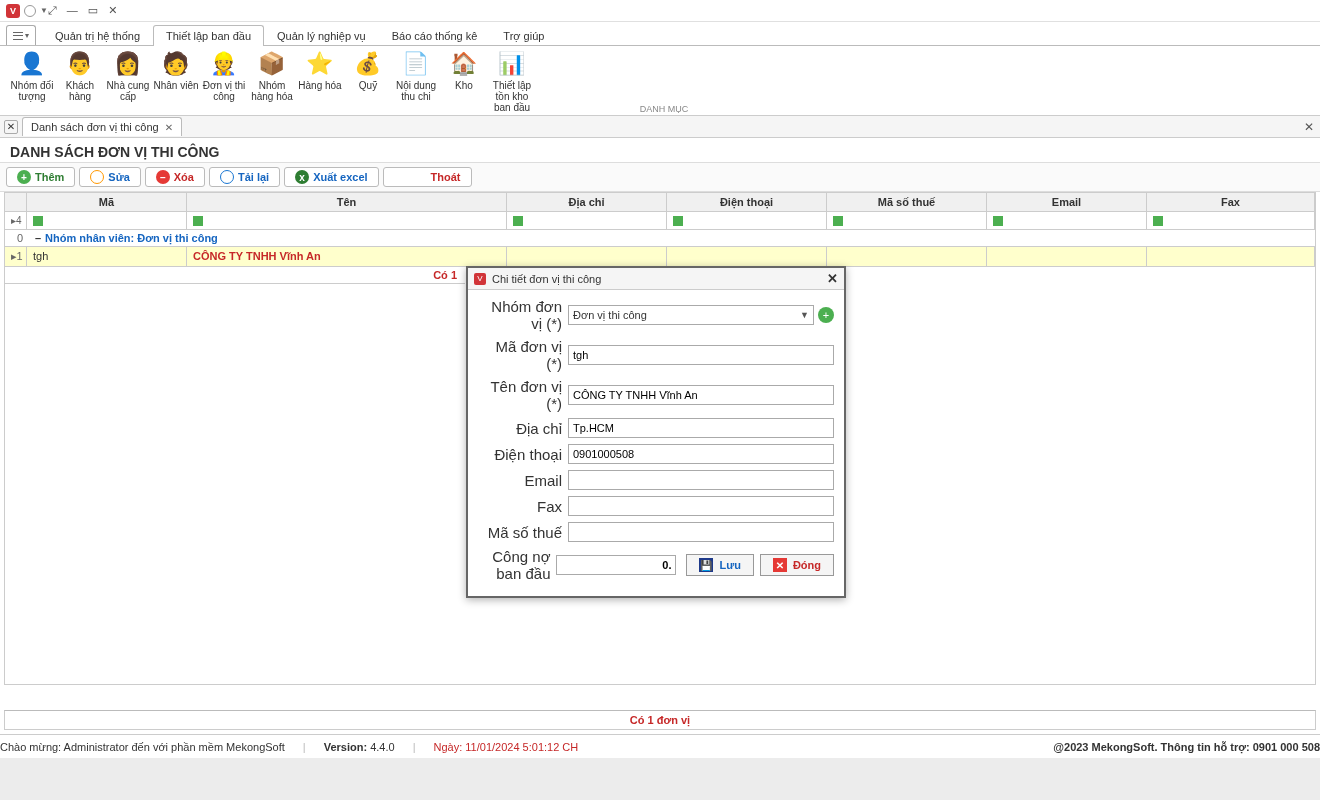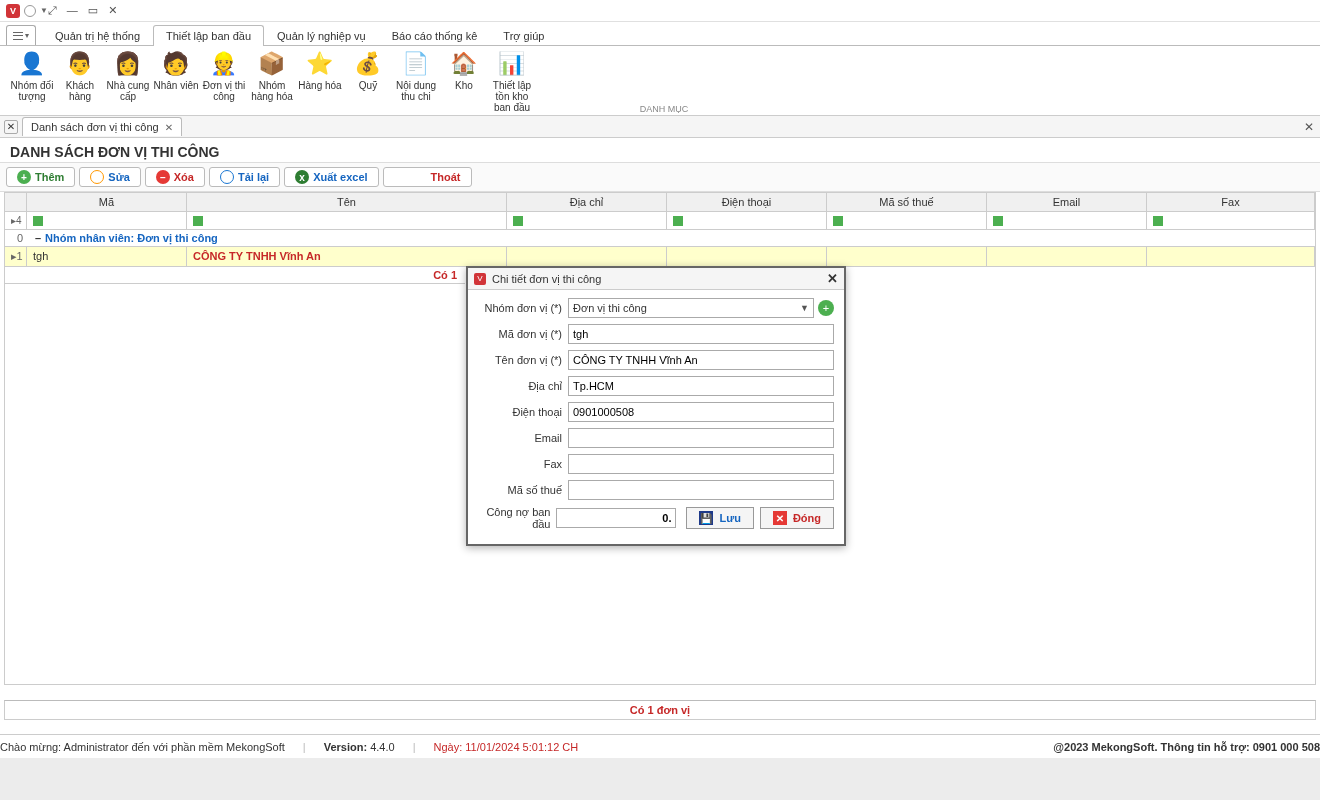--- a/index.html
+++ b/index.html
@@ -63,53 +63,53 @@
 .grid-head { background: #f0f0f0; border-bottom: 1px solid #ccc; }
 .gc { border-right: 1px solid #ccc; padding: 3px 6px; font-size: 11px; overflow: hidden; white-space: nowrap; }
 .gc.handle { width: 22px; text-align: center; color: #666; }
 .c-ma { width: 160px; }
 .c-ten { width: 320px; }
 .c-diachi { width: 160px; }
 .c-dt { width: 160px; }
 .c-mst { width: 160px; }
 .c-email { width: 160px; }
 .c-fax { flex: 1; }
-.grid-head .gc { text-align: center; font-weight: normal; color: #333; }
+.grid-head .gc { text-align: center; font-weight: bold; color: #333; }
 .grid-filter { display: flex; border-bottom: 1px solid #ccc; }
 .grid-filter .gc { display: flex; align-items: center; }
 .grid-filter .gc.handle { font-size:10px; }
 .fic { width: 10px; height: 10px; background: #4caf50; }
 .group-row { display: flex; align-items: center; border-bottom: 1px solid #ccc; background: #fff; padding: 2px 4px; }
 .group-row .handle { width: 22px; text-align: center; color: #666; }
 .group-row .collapse { width: 14px; text-align: center; color: #333; font-weight: bold; }
 .group-row .label { color: #1565c0; font-weight: bold; }
 .data-row { display: flex; border-bottom: 1px solid #ccc; background: #ffffcc; }
 .data-row .gc { background: #ffffcc; }
 .data-row .c-ten { color: #c62828; font-weight: bold; }
 .count-row { text-align: right; padding: 2px 8px; color: #c62828; font-weight: bold; font-size: 11px; border-bottom: 1px solid #ccc; }
 
 
-.grid-footer { position: absolute; left: 4px; right: 4px; bottom: 80px; border: 1px solid #ccc; border-top: 1px solid #bbb; text-align: center; color: #c62828; font-weight: bold; padding: 3px; background: #fff; font-size: 11px; }
+.grid-footer { position: absolute; left: 4px; right: 4px; bottom: 70px; border: 1px solid #ccc; border-top: 1px solid #bbb; text-align: center; color: #c62828; font-weight: bold; padding: 3px; background: #fff; font-size: 11px; }
 
 
 .statusbar { position: absolute; left: 0; right: 0; bottom: 42px; height: 24px; display: flex; align-items: center; padding: 0 0; border-top: 1px solid #ccc; font-size: 11px; background: #fff; justify-content: space-between; }
 .statusbar .left { display: flex; gap: 18px; align-items: center; }
 .statusbar .sep { color: #bbb; }
 .statusbar .date { color: #c62828; font-weight: normal; }
 .statusbar .right { font-weight: bold; }
 
 
 .dialog { position: absolute; left: 466px; top: 266px; width: 380px; background: #fff; border: 2px solid #666; box-shadow: 0 2px 8px rgba(0,0,0,0.3); }
 .dlg-title { display: flex; align-items: center; padding: 3px 6px; background: #f5f5f5; border-bottom: 1px solid #ccc; }
 .dlg-title .logo { width: 12px; height: 12px; background: #d13438; border-radius: 2px; display: flex; align-items: center; justify-content: center; color: #fff; font-size: 8px; margin-right: 6px; }
 .dlg-title .t { flex: 1; font-size: 11px; }
 .dlg-title .x { font-size: 13px; font-weight: bold; cursor: default; }
 .dlg-body { padding: 8px 10px; }
 .frow { display: flex; align-items: center; margin-bottom: 6px; }
-.frow label { width: 90px; text-align: right; padding-right: 6px; font-size: 11px; }
+.frow label { width: 90px; text-align: right; padding-right: 6px; font-size: 15px; }
 .frow .inp { flex: 1; height: 20px; border: 1px solid #aaa; padding: 2px 4px; font-size: 11px; background: #fff; }
 .frow .inp.num { text-align: right; font-weight: bold; width: 120px; flex: none; }
 .frow .sel { flex: 1; height: 20px; border: 1px solid #aaa; padding: 2px 4px; font-size: 11px; display: flex; align-items: center; justify-content: space-between; }
 .frow .sel .dd { font-size: 9px; color: #555; }
 .frow .addic { width: 16px; height: 16px; margin-left: 4px; background: #4caf50; border-radius: 50%; display: flex; align-items: center; justify-content: center; color: #fff; font-size: 11px; }
 .dlg-buttons { display: flex; gap: 6px; margin-left: 10px; }
 .dbtn { display: flex; align-items: center; gap: 6px; padding: 3px 12px; border: 1px solid #999; background: #f5f5f5; font-size: 11px; font-weight: bold; }
 .dbtn .bic { width: 14px; height: 14px; display:flex; align-items:center; justify-content:center; font-size:10px;}
 .bic-save { background: #1e3a8a; color: #fff; }
 .bic-close { background: #e53935; color: #fff; }

